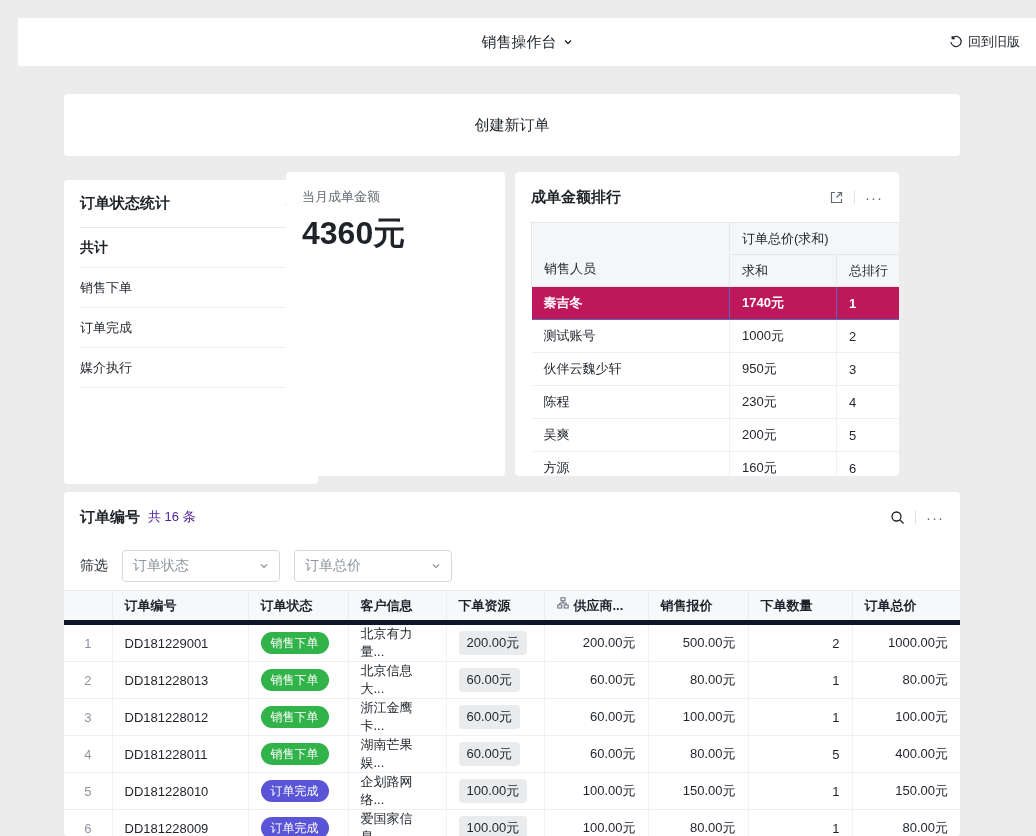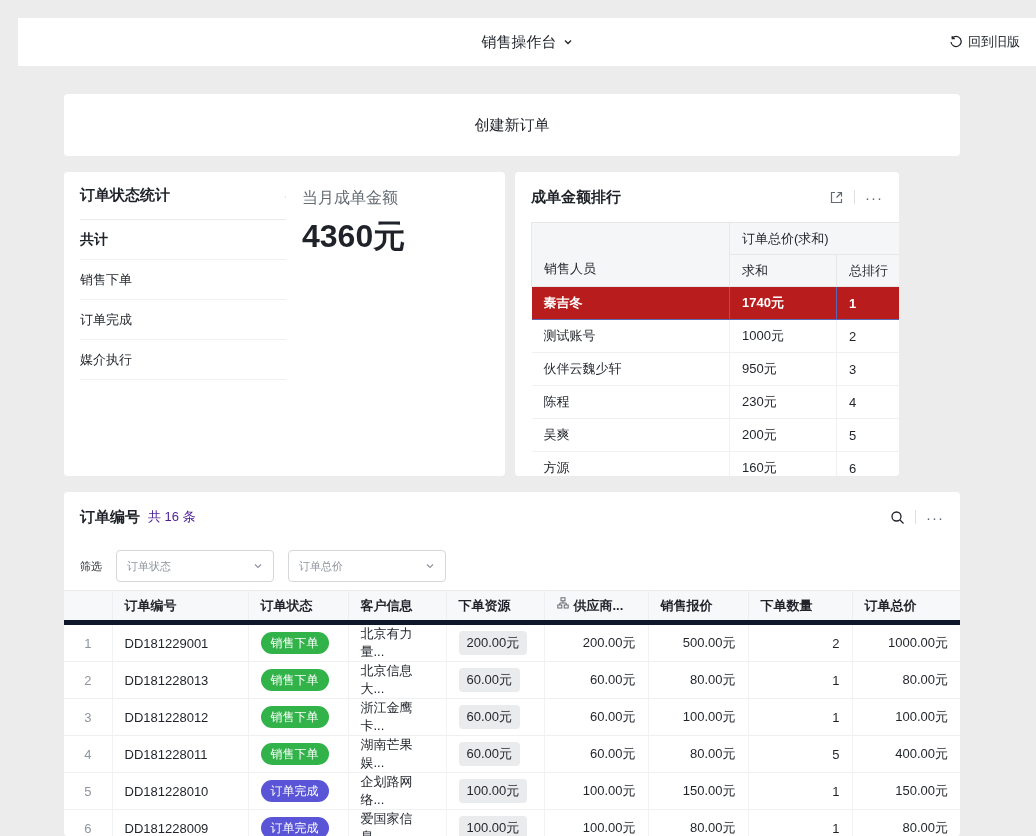--- a/index.html
+++ b/index.html
@@ -8,55 +8,55 @@
 
   
   .topbar { position: absolute; left: 18px; top: 18px; width: 1018px; height: 48px; background: #fff; }
   .topbar-title { position: absolute; left: 0; right: 0; top: 0; height: 48px; display: flex; align-items: center; justify-content: center; gap: 6px; font-size: 15px; font-weight: 400; cursor: pointer; }
   .back-link { position: absolute; right: 16px; top: 0; height: 48px; display: flex; align-items: center; gap: 5px; font-size: 13px; cursor: pointer; }
 
   
   .create-card { position: absolute; left: 64px; top: 94px; width: 896px; height: 62px; background: #fff; border-radius: 4px; display: flex; align-items: center; justify-content: center; font-size: 15px; cursor: pointer; }
 
   .card { position: absolute; background: #fff; border-radius: 4px; overflow: hidden; }
-  #status-card  { left: 64px;  top: 172px; width: 254px; height: 304px; }
+  #status-card  { left: 64px;  top: 180px; width: 254px; height: 304px; }
   #amount-card  { left: 286px; top: 172px; width: 219px; height: 304px; }
   #ranking-card { left: 515px; top: 172px; width: 384px; height: 304px; }
   #orders-card  { left: 64px;  top: 492px; width: 896px; height: 344px; }
 
   .card-head { display: flex; align-items: center; height: 50px; padding: 0 16px; }
   .card-title { font-size: 15px; font-weight: 700; }
   .head-right { margin-left: auto; display: flex; align-items: center; gap: 10px; }
   .more-btn { font-size: 15px; color: #646a73; letter-spacing: 1px; cursor: pointer; line-height: 1; }
   .v-divider { width: 1px; height: 14px; background: #dee0e3; }
   .icon-btn { display: flex; align-items: center; cursor: pointer; }
 
   
   .status-head { margin: 0 16px; padding: 0; height: 48px; display: flex; align-items: center; border-bottom: 1px solid #e8eaec; }
   .status-row { margin: 0 16px; height: 40px; display: flex; align-items: center; justify-content: space-between; border-bottom: 1px solid #f0f1f2; font-size: 13px; cursor: pointer; }
   .status-row.total { font-weight: 700; font-size: 14px; }
 
   
   .amount-body { padding: 16px; }
-  .amount-label { font-size: 16px; color: #646a73; }
+  .amount-label { font-size: 13px; color: #646a73; }
   .amount-value { font-size: 32px; font-weight: 700; margin-top: 6px; }
 
   
   .rank-table { margin: 0 16px; width: 413px; border-collapse: collapse; font-size: 13px; table-layout: fixed; }
   .rank-table th { background: #f5f6f7; border: 1px solid #e5e7e9; font-weight: 400; text-align: left; padding: 4px 12px; height: 32px; }
   .rank-table th.th-person { width: 198px; vertical-align: bottom; padding-bottom: 8px; }
   .rank-table th.th-sum { width: 128px; }
   .rank-table th.th-rank { width: 87px; }
   .rank-table td { height: 33px; padding: 0 12px; border-bottom: 1px solid #eef0f2; border-right: 1px solid #eef0f2; }
   .rank-table td:last-child { border-right: none; }
-  .rank-table tr.hl td { background: #b91c1c; color: #fff; font-weight: 600; border-color: #5b68b6; }
+  .rank-table tr.hl td { background: #be185d; color: #fff; font-weight: 600; border-color: #5b68b6; }
 
   
   .orders-count { font-size: 13px; color: #4c1d95; margin-left: 8px; font-weight: 400; }
-  .filter-row { height: 48px; display: flex; align-items: center; padding: 0 16px; gap: 14px; font-size: 11px; }
+  .filter-row { height: 48px; display: flex; align-items: center; padding: 0 16px; gap: 14px; font-size: 14px; }
   .select { width: 158px; height: 32px; border: 1px solid #d5d8db; border-radius: 4px; background: #fff; display: flex; align-items: center; justify-content: space-between; padding: 0 10px; color: #8f959e; cursor: pointer; }
 
   .orders-table { width: 896px; border-collapse: collapse; font-size: 13px; table-layout: fixed; border-top: 1px solid #e8eaec; }
   .orders-table th { background: #f7f8fa; font-weight: 700; text-align: left; height: 32px; padding: 0 12px; border-bottom: 5px solid #0f172a; border-right: 1px solid #eceef0; color: #1f2329; }
   .orders-table td { height: 33px; padding: 0 12px; border-bottom: 1px solid #eef0f2; border-right: 1px solid #f0f2f4; background: #fff; }
   .orders-table th:last-child, .orders-table td:last-child { border-right: none; }
   .orders-table .c-idx { text-align: center; color: #8f959e; padding: 0 4px; }
   .orders-table th.c-idx { background: #f7f8fa; }
   .orders-table .num { text-align: right; }
   .th-flex { display: flex; gap: 5px; }

